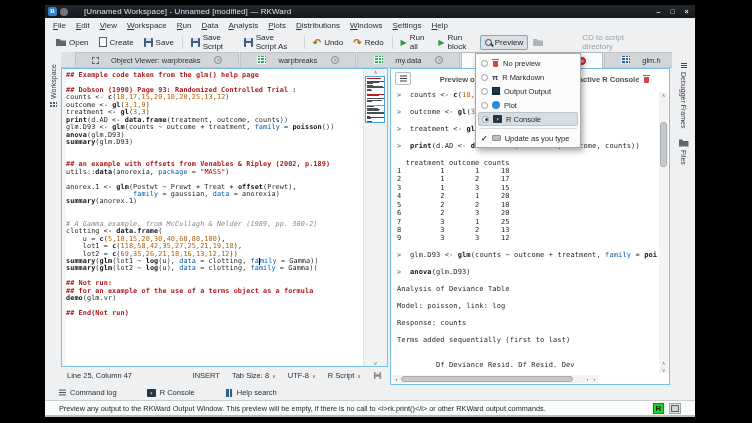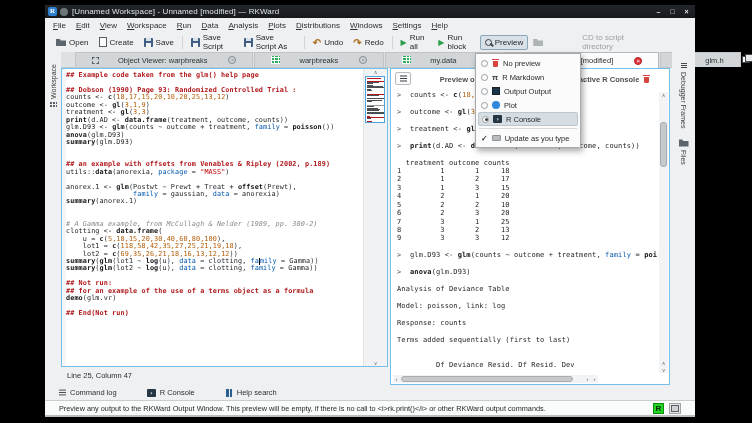--- a/index.html
+++ b/index.html
@@ -5,21 +5,21 @@
   html,body{margin:0;padding:0;background:#000;width:752px;height:423px;overflow:hidden;
     font-family:"Liberation Sans",sans-serif;-webkit-font-smoothing:antialiased;}
   *{box-sizing:border-box;}
   #win{position:absolute;left:45px;top:5px;width:650px;height:412px;background:#eff0f1;
     border-bottom:2px solid #babdbe;}
 
   
   #titlebar{position:absolute;left:0;top:0;width:650px;height:13px;
     background:linear-gradient(#23272b,#16191c);color:#dfe3e6;font-size:8px;
     display:flex;align-items:center;padding:0 3px;}
-  #titlebar .title{margin-left:4px;letter-spacing:.1px;}
+  #titlebar .title{margin-left:16px;letter-spacing:.1px;}
   #winbtns{margin-left:auto;display:flex;gap:3px;}
   .winbtn{width:11px;height:10px;color:#e8eaec;font-size:7px;line-height:10px;text-align:center;}
   [data-name="minimize-icon"]::before{content:"–";font-weight:bold;}
   [data-name="maximize-icon"]::before{content:"□";}
   [data-name="close-icon"]::before{content:"×";font-weight:bold;}
   [data-name="app-icon"]{width:9px;height:9px;background:#2f7fd0;border-radius:2px;color:#fff;
     font:bold 7px/9px "Liberation Serif",serif;text-align:center;}
   [data-name="app-icon"]::before{content:"R";}
   [data-name="document-icon"]{width:8px;height:8px;background:#6d757b;border-radius:50%;margin-left:3px;}
 
@@ -63,21 +63,21 @@
   .vtab-left .vlabel{writing-mode:vertical-rl;transform:rotate(180deg);font-size:7px;color:#32373b;}
   .grid-k{width:8px;height:7px;background:#57606a;
     background-image:repeating-linear-gradient(0deg,#eff0f1 0 1px,transparent 1px 3px),
       repeating-linear-gradient(90deg,#eff0f1 0 1px,transparent 1px 3px);}
 
   
   #tabbar{position:absolute;left:16px;top:47px;width:611px;height:16px;background:#dee1e3;
     border-bottom:1px solid #c2c6c8;display:flex;align-items:flex-end;padding-left:4px;}
   #tab-handle{width:5px;height:10px;margin:0 8px 2px 2px;
     background:repeating-linear-gradient(0deg,#b7babc 0 1px,transparent 1px 3px);}
-  .dtab{display:flex;align-items:center;gap:19px;font-size:7.5px;color:#2c3135;height:15px;
+  .dtab{display:flex;align-items:center;gap:12px;font-size:7.5px;color:#2c3135;height:15px;
     padding:0 16px;background:#d2d6d8;border:1px solid #c0c4c6;border-bottom:none;margin-right:1px;white-space:nowrap;}
   .dtab.active{background:#fcfcfc;height:16px;margin-bottom:-1px;border-color:#b4b8ba;}
   .closedot{width:8px;height:8px;border:1px solid #84898d;border-radius:50%;color:#84898d;
     font-size:6px;line-height:6px;text-align:center;margin-left:2px;}
   .closedot::before{content:"×";}
   .closedot.mod{background:#e0333c;border-color:#b3202a;color:#fff;}
   [data-name="object-viewer-icon"]{width:7px;height:7px;border:1px dashed #555b60;}
   [data-name="data-table-icon"]{width:9px;height:8px;background:#2fae5f;
     background-image:repeating-linear-gradient(0deg,rgba(255,255,255,.95) 0 1px,transparent 1px 3px),
       repeating-linear-gradient(90deg,rgba(255,255,255,.95) 0 1px,transparent 1px 3.5px);}
@@ -383,20 +383,36 @@
           <div class="mbar" data-name="minimap-line" style="width: 3.6px; background: rgb(74, 79, 83);"></div>
           <div class="mbar" data-name="minimap-line"></div>
           <div class="mbar" data-name="minimap-line" style="width: 4.5px; background: rgb(176, 24, 27);"></div>
         </div>
       <span class="mm-arrow" style="bottom:0;" data-name="scroll-down-icon"></span>
     </div>
   </div>
 
   <div id="ed-status" data-name="editor-status-bar">
     <span data-name="cursor-position">Line 25, Column 47</span>
+    <span class="right">
+      <span data-name="insert-mode">INSERT</span>
+      <span class="grp" data-name="tab-size-select">
+        <span>Tab Size: 8</span>
+        <span class="ic" data-name="chevron-down-icon"></span>
+      </span>
+      <span class="grp" data-name="encoding-select">
+        <span>UTF-8</span>
+        <span class="ic" data-name="chevron-down-icon"></span>
+      </span>
+      <span class="grp" data-name="filetype-select">
+        <span>R Script</span>
+        <span class="ic" data-name="chevron-down-icon"></span>
+      </span>
+      <span class="ic floppy small" data-name="save-indicator-icon"></span>
+    </span>
   </div>
 
   <div id="preview-pane" data-name="preview-console-pane">
     <div id="pv-header" data-name="preview-header">
       <span id="pv-menu-btn" data-name="preview-menu-button">
           <span class="bars" data-name="hamburger-icon"></span>
         </span>
       <span id="pv-title" data-name="preview-title">Preview of Unnamed [modified] in interactive R Console</span>
       <span class="ic trash" data-name="discard-preview-icon"></span>
     </div>

